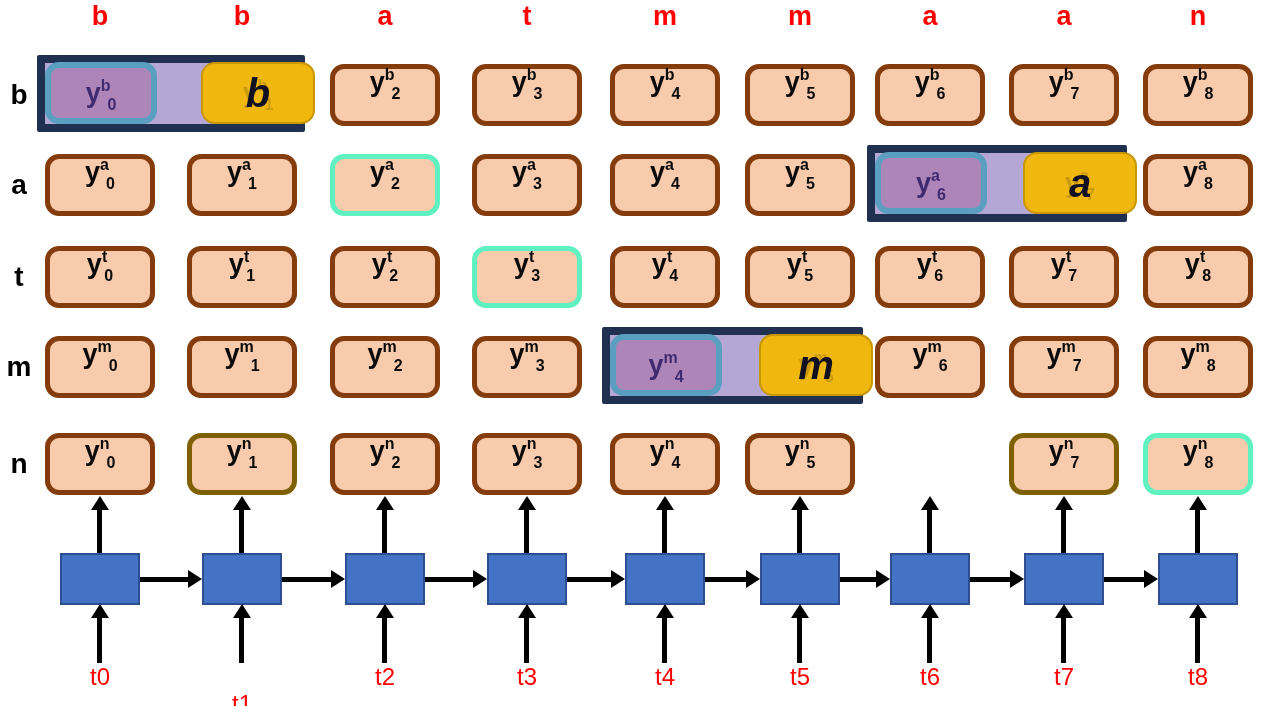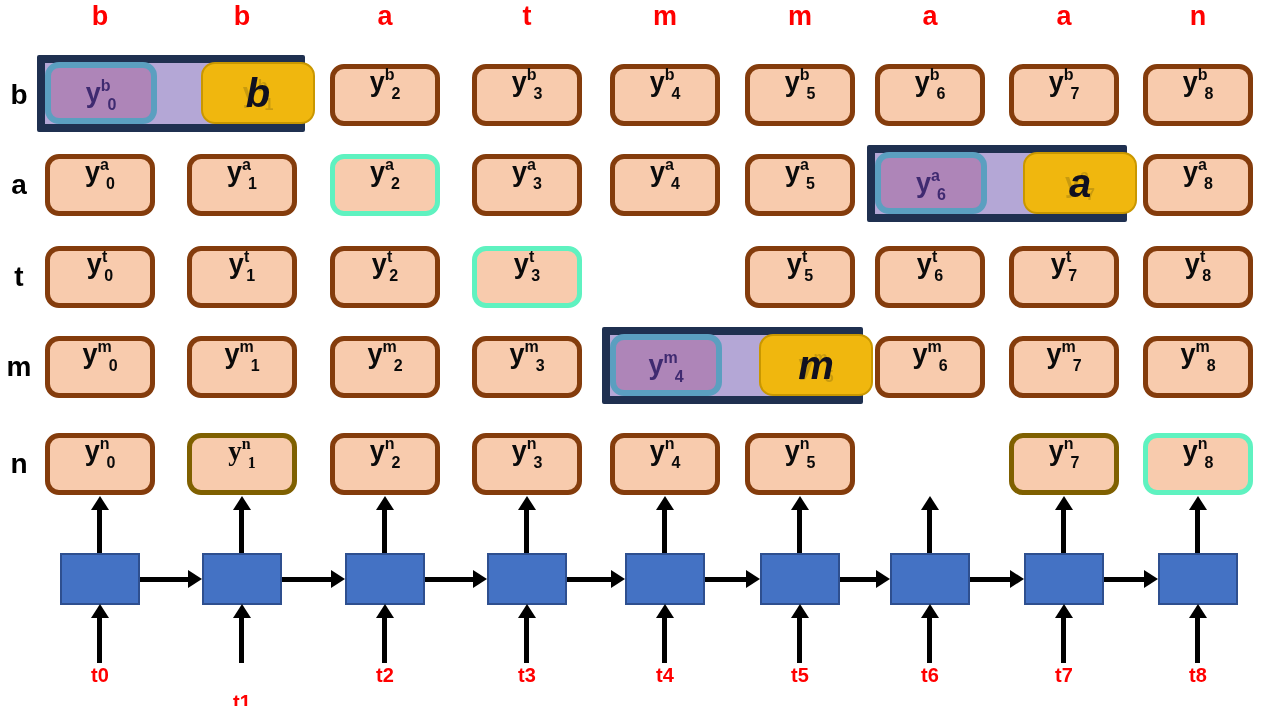--- a/index.html
+++ b/index.html
@@ -27,21 +27,21 @@
          color:var(--ghostText);opacity:0.38;}
   .letter{position:relative;font-weight:bold;font-style:italic;font-size:40px;
           color:var(--emitLetterText);line-height:1;}
   .rnnbox{position:absolute;background:var(--rnnBlue);border:2px solid var(--rnnBlueBorder);box-sizing:border-box;}
   .shaft-v{position:absolute;width:5px;background:var(--arrowBlack);}
   .shaft-h{position:absolute;height:5px;background:var(--arrowBlack);}
   .head-up{position:absolute;width:0;height:0;border-left:9px solid transparent;
            border-right:9px solid transparent;border-bottom:14px solid var(--arrowBlack);}
   .head-right{position:absolute;width:0;height:0;border-top:9px solid transparent;
            border-bottom:9px solid transparent;border-left:14px solid var(--arrowBlack);}
-  .tlbl{position:absolute;text-align:center;font-size:20px;font-weight:bold;color:var(--labelRed);line-height:1.1;}
+  .tlbl{position:absolute;text-align:center;font-size:24px;font-weight:normal;color:var(--labelRed);line-height:1.1;}
 </style>
 </head>
 <body>
 
 <div class="stage" id="stage">
   <div class="layer" id="headers">
       <div class="hdr" style="left: 70px; top: 2px; width: 60px;">b</div>
       <div class="hdr" style="left: 212px; top: 2px; width: 60px;">b</div>
       <div class="hdr" style="left: 355px; top: 2px; width: 60px;">a</div>
       <div class="hdr" style="left: 497px; top: 2px; width: 60px;">t</div>
@@ -106,20 +106,23 @@
       </div>
       <div class="cell brown" style="left: 187px; top: 246px; width: 110px; height: 62px;">
         <span class="lbl"><span>y</span><span class="sup">t</span><span class="sub">1</span></span>
       </div>
       <div class="cell brown" style="left: 330px; top: 246px; width: 110px; height: 62px;">
         <span class="lbl"><span>y</span><span class="sup">t</span><span class="sub">2</span></span>
       </div>
       <div class="cell teal" style="left: 472px; top: 246px; width: 110px; height: 62px;">
         <span class="lbl"><span>y</span><span class="sup">t</span><span class="sub">3</span></span>
       </div>
+      <div class="cell brown" style="left: 610px; top: 246px; width: 110px; height: 62px;">
+        <span class="lbl"><span>y</span><span class="sup">t</span><span class="sub">4</span></span>
+      </div>
       <div class="cell brown" style="left: 745px; top: 246px; width: 110px; height: 62px;">
         <span class="lbl"><span>y</span><span class="sup">t</span><span class="sub">5</span></span>
       </div>
       <div class="cell brown" style="left: 875px; top: 246px; width: 110px; height: 62px;">
         <span class="lbl"><span>y</span><span class="sup">t</span><span class="sub">6</span></span>
       </div>
       <div class="cell brown" style="left: 1009px; top: 246px; width: 110px; height: 62px;">
         <span class="lbl"><span>y</span><span class="sup">t</span><span class="sub">7</span></span>
       </div>
       <div class="cell brown" style="left: 1143px; top: 246px; width: 110px; height: 62px;">
@@ -142,21 +145,21 @@
       </div>
       <div class="cell brown" style="left: 1009px; top: 336px; width: 110px; height: 62px;">
         <span class="lbl"><span>y</span><span class="sup">m</span><span class="sub">7</span></span>
       </div>
       <div class="cell brown" style="left: 1143px; top: 336px; width: 110px; height: 62px;">
         <span class="lbl"><span>y</span><span class="sup">m</span><span class="sub">8</span></span>
       </div>
       <div class="cell brown" style="left: 45px; top: 433px; width: 110px; height: 62px;">
         <span class="lbl"><span>y</span><span class="sup">n</span><span class="sub">0</span></span>
       </div>
-      <div class="cell olive" style="left: 187px; top: 433px; width: 110px; height: 62px; font-family: Liberation Serif, serif;">
+      <div class="cell olive" style="left: 187px; top: 433px; width: 110px; height: 62px;">
         <span class="lbl"><span>y</span><span class="sup">n</span><span class="sub">1</span></span>
       </div>
       <div class="cell brown" style="left: 330px; top: 433px; width: 110px; height: 62px;">
         <span class="lbl"><span>y</span><span class="sup">n</span><span class="sub">2</span></span>
       </div>
       <div class="cell brown" style="left: 472px; top: 433px; width: 110px; height: 62px;">
         <span class="lbl"><span>y</span><span class="sup">n</span><span class="sub">3</span></span>
       </div>
       <div class="cell brown" style="left: 610px; top: 433px; width: 110px; height: 62px;">
         <span class="lbl"><span>y</span><span class="sup">n</span><span class="sub">4</span></span>

